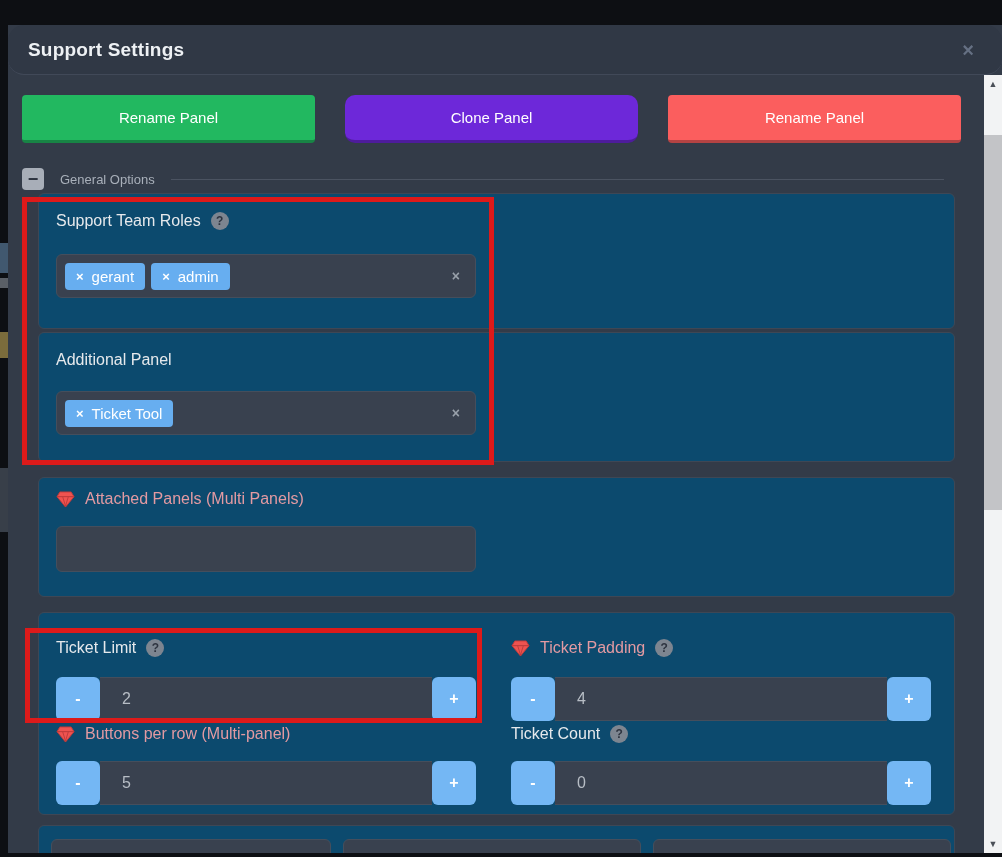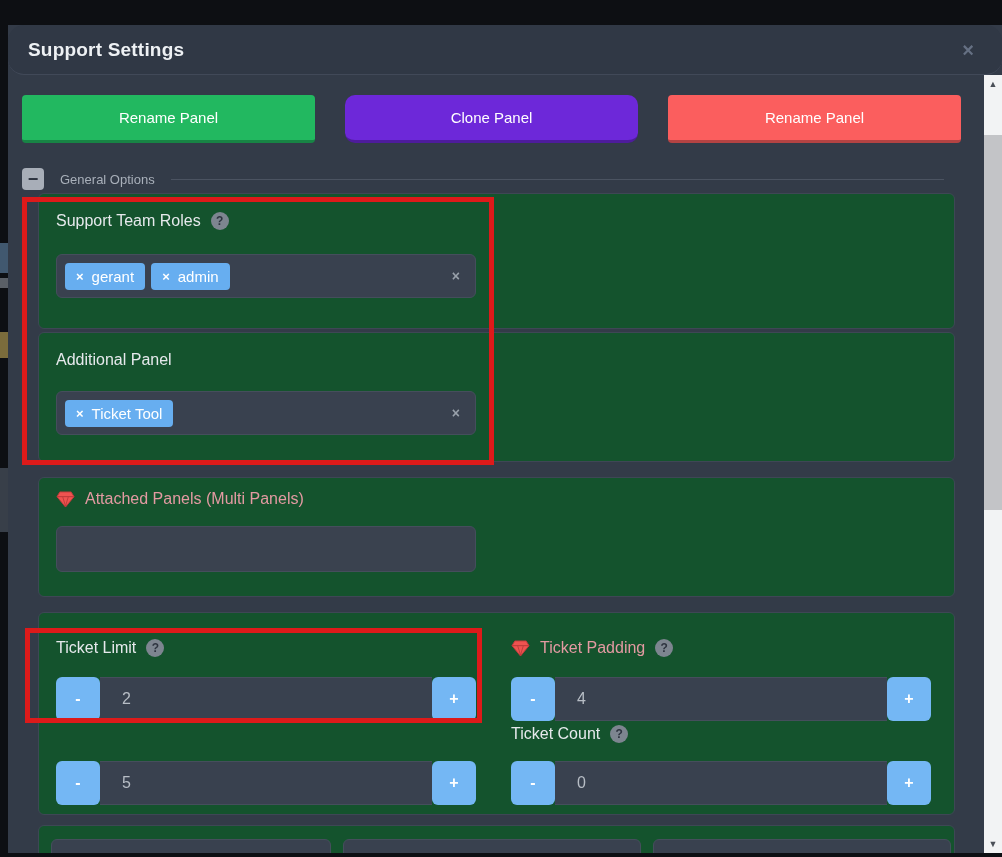--- a/index.html
+++ b/index.html
@@ -49,21 +49,21 @@
     width:22px; height:22px; border-radius:4px; background:#a8aeb8;
     color:#2e3440; display:flex; align-items:center; justify-content:center;
     font-size:18px; font-weight:bold; line-height:1; cursor:pointer;
   }
   .section-title { color:#a9b0ba; font-size:13px; margin-left:16px; white-space:nowrap; }
   .section-line { flex:1; height:1px; background:#4b5361; margin-left:16px; }
 
   
   .card {
     position:absolute; width:917px; left:30px;
-    background:#14532d; border:1px solid #3e4755; border-radius:6px;
+    background:#0c4a6e; border:1px solid #3e4755; border-radius:6px;
   }
   .field-label { display:flex; align-items:center; gap:10px; font-size:16px; color:#e6e9ec; }
   .field-label.premium { color:#e39aa2; }
   .help-icon {
     width:18px; height:18px; border-radius:50%; background:#7d8590;
     color:#2e3440; font-size:12px; font-weight:bold;
     display:inline-flex; align-items:center; justify-content:center;
   }
   .gem-icon { width:19px; height:17px; display:inline-block; }
 
@@ -221,20 +221,29 @@
         </svg>
         <span>Ticket Padding</span>
         <span class="help-icon">?</span>
       </div>
       <div class="stepper" style="left:472px;top:64px;">
         <button class="step-btn">-</button>
         <input class="step-input" type="text" value="4" style="">
         <button class="step-btn">+</button>
       </div>
 
+      <div class="field-label premium" style="position:absolute;left:17px;top:112px;">
+        <svg class="gem-icon" viewBox="0 0 20 18">
+          <polygon points="4,1 16,1 19,6 1,6" fill="#ef5350" stroke="#c03a3a" stroke-width="1"></polygon>
+          <polygon points="1,6 19,6 10,17" fill="#ef5350" stroke="#c03a3a" stroke-width="1"></polygon>
+          <line x1="7" y1="6" x2="10" y2="16" stroke="#c03a3a" stroke-width="1"></line>
+          <line x1="13" y1="6" x2="10" y2="16" stroke="#c03a3a" stroke-width="1"></line>
+        </svg>
+        <span>Buttons per row (Multi-panel)</span>
+      </div>
       <div class="stepper" style="left:17px;top:148px;">
         <button class="step-btn">-</button>
         <input class="step-input" type="text" value="5" style="">
         <button class="step-btn">+</button>
       </div>
 
       <div class="field-label" style="position:absolute;left:472px;top:112px;">
         <span>Ticket Count</span>
         <span class="help-icon">?</span>
       </div>

